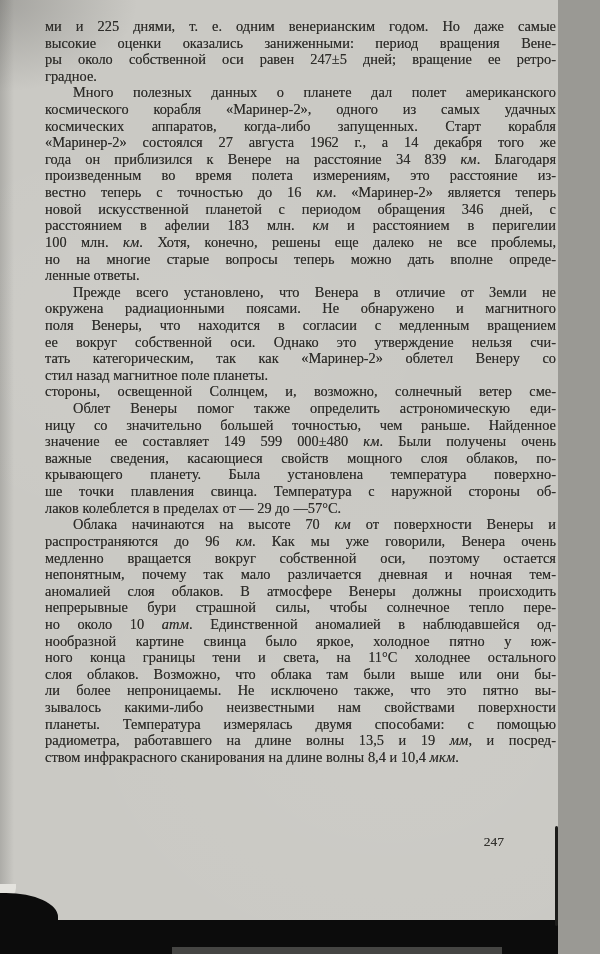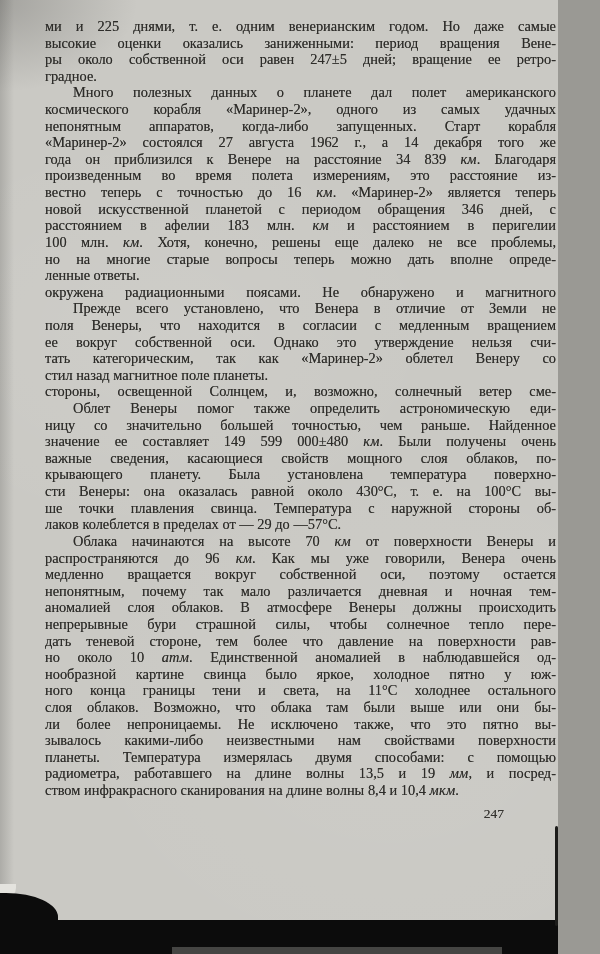--- a/index.html
+++ b/index.html
@@ -63,21 +63,21 @@
     text-align-last:justify;
     -moz-text-align-last:justify;
     white-space:normal;
     height:16.62px;
     overflow:visible;
   }
   .line.last{text-align-last:left;-moz-text-align-last:left;}
   .line.indent{text-indent:28px;}
   .line i{font-style:italic;letter-spacing:0.2px;}
   .page-number{
-    position:absolute;top:806px;right:54px;
+    position:absolute;top:834px;right:54px;
     color:#34332f;font-size:13.5px;
     text-shadow:0 0 0.5px rgba(45,44,41,0.6);
   }
 </style>
 </head>
 <body>
 
 <div class="scan">
   <div class="edge-left"></div>
   <div class="edge-topleft"></div>
@@ -85,58 +85,56 @@
   <div class="page-text">
       <div class="para">
         <div class="line">ми и 225 днями, т. е. одним венерианским годом. Но даже самые</div>
         <div class="line">высокие оценки оказались заниженными: период вращения Вене-</div>
         <div class="line">ры около собственной оси равен 247±5 дней; вращение ее ретро-</div>
         <div class="line last">градное.</div>
       </div>
       <div class="para">
         <div class="line indent">Много полезных данных о планете дал полет американского</div>
         <div class="line">космического корабля «Маринер-2», одного из самых удачных</div>
-        <div class="line">непонятным аппаратов, когда-либо запущенных. Старт корабля</div>
+        <div class="line">космических аппаратов, когда-либо запущенных. Старт корабля</div>
         <div class="line">«Маринер-2» состоялся 27 августа 1962 г., а 14 декабря того же</div>
         <div class="line">года он приблизился к Венере на расстояние 34 839 <i>км</i>. Благодаря</div>
         <div class="line">произведенным во время полета измерениям, это расстояние из-</div>
         <div class="line">вестно теперь с точностью до 16 <i>км</i>. «Маринер-2» является теперь</div>
         <div class="line">новой искусственной планетой с периодом обращения 346 дней, с</div>
         <div class="line">расстоянием в афелии 183 млн. <i>км</i> и расстоянием в перигелии</div>
         <div class="line">100 млн. <i>км</i>. Хотя, конечно, решены еще далеко не все проблемы,</div>
         <div class="line">но на многие старые вопросы теперь можно дать вполне опреде-</div>
         <div class="line last">ленные ответы.</div>
       </div>
       <div class="para">
+        <div class="line indent">Прежде всего установлено, что Венера в отличие от Земли не</div>
         <div class="line">окружена радиационными поясами. Не обнаружено и магнитного</div>
-        <div class="line indent">Прежде всего установлено, что Венера в отличие от Земли не</div>
         <div class="line">поля Венеры, что находится в согласии с медленным вращением</div>
         <div class="line">ее вокруг собственной оси. Однако это утверждение нельзя счи-</div>
         <div class="line">тать категорическим, так как «Маринер-2» облетел Венеру со</div>
         <div class="line last">стил назад магнитное поле планеты.</div>
         <div class="line">стороны, освещенной Солнцем, и, возможно, солнечный ветер сме-</div>
       </div>
       <div class="para">
         <div class="line indent">Облет Венеры помог также определить астрономическую еди-</div>
         <div class="line">ницу со значительно большей точностью, чем раньше. Найденное</div>
         <div class="line">значение ее составляет 149 599 000±480 <i>км</i>. Были получены очень</div>
         <div class="line">важные сведения, касающиеся свойств мощного слоя облаков, по-</div>
         <div class="line">крывающего планету. Была установлена температура поверхно-</div>
-        <div class="line">сти Венеры: она оказалась равной около 430°С, т. е. на 100°С вы-</div>
         <div class="line">ше точки плавления свинца. Температура с наружной стороны об-</div>
         <div class="line last">лаков колеблется в пределах от — 29 до —57°С.</div>
       </div>
       <div class="para">
         <div class="line indent">Облака начинаются на высоте 70 <i>км</i> от поверхности Венеры и</div>
         <div class="line">распространяются до 96 <i>км</i>. Как мы уже говорили, Венера очень</div>
         <div class="line">медленно вращается вокруг собственной оси, поэтому остается</div>
         <div class="line">непонятным, почему так мало различается дневная и ночная тем-</div>
         <div class="line">аномалией слоя облаков. В атмосфере Венеры должны происходить</div>
         <div class="line">непрерывные бури страшной силы, чтобы солнечное тепло пере-</div>
-        <div class="line">дать теневой стороне, тем более что давление на поверхности рав-</div>
         <div class="line">но около 10 <i>атм</i>. Единственной аномалией в наблюдавшейся од-</div>
         <div class="line">нообразной картине свинца было яркое, холодное пятно у юж-</div>
         <div class="line">ного конца границы тени и света, на 11°С холоднее остального</div>
         <div class="line">слоя облаков. Возможно, что облака там были выше или они бы-</div>
         <div class="line">ли более непроницаемы. Не исключено также, что это пятно вы-</div>
         <div class="line">зывалось какими-либо неизвестными нам свойствами поверхности</div>
         <div class="line">планеты. Температура измерялась двумя способами: с помощью</div>
         <div class="line">радиометра, работавшего на длине волны 13,5 и 19 <i>мм</i>, и посред-</div>
         <div class="line last">ством инфракрасного сканирования на длине волны 8,4 и 10,4 <i>мкм</i>.</div>
       </div>

